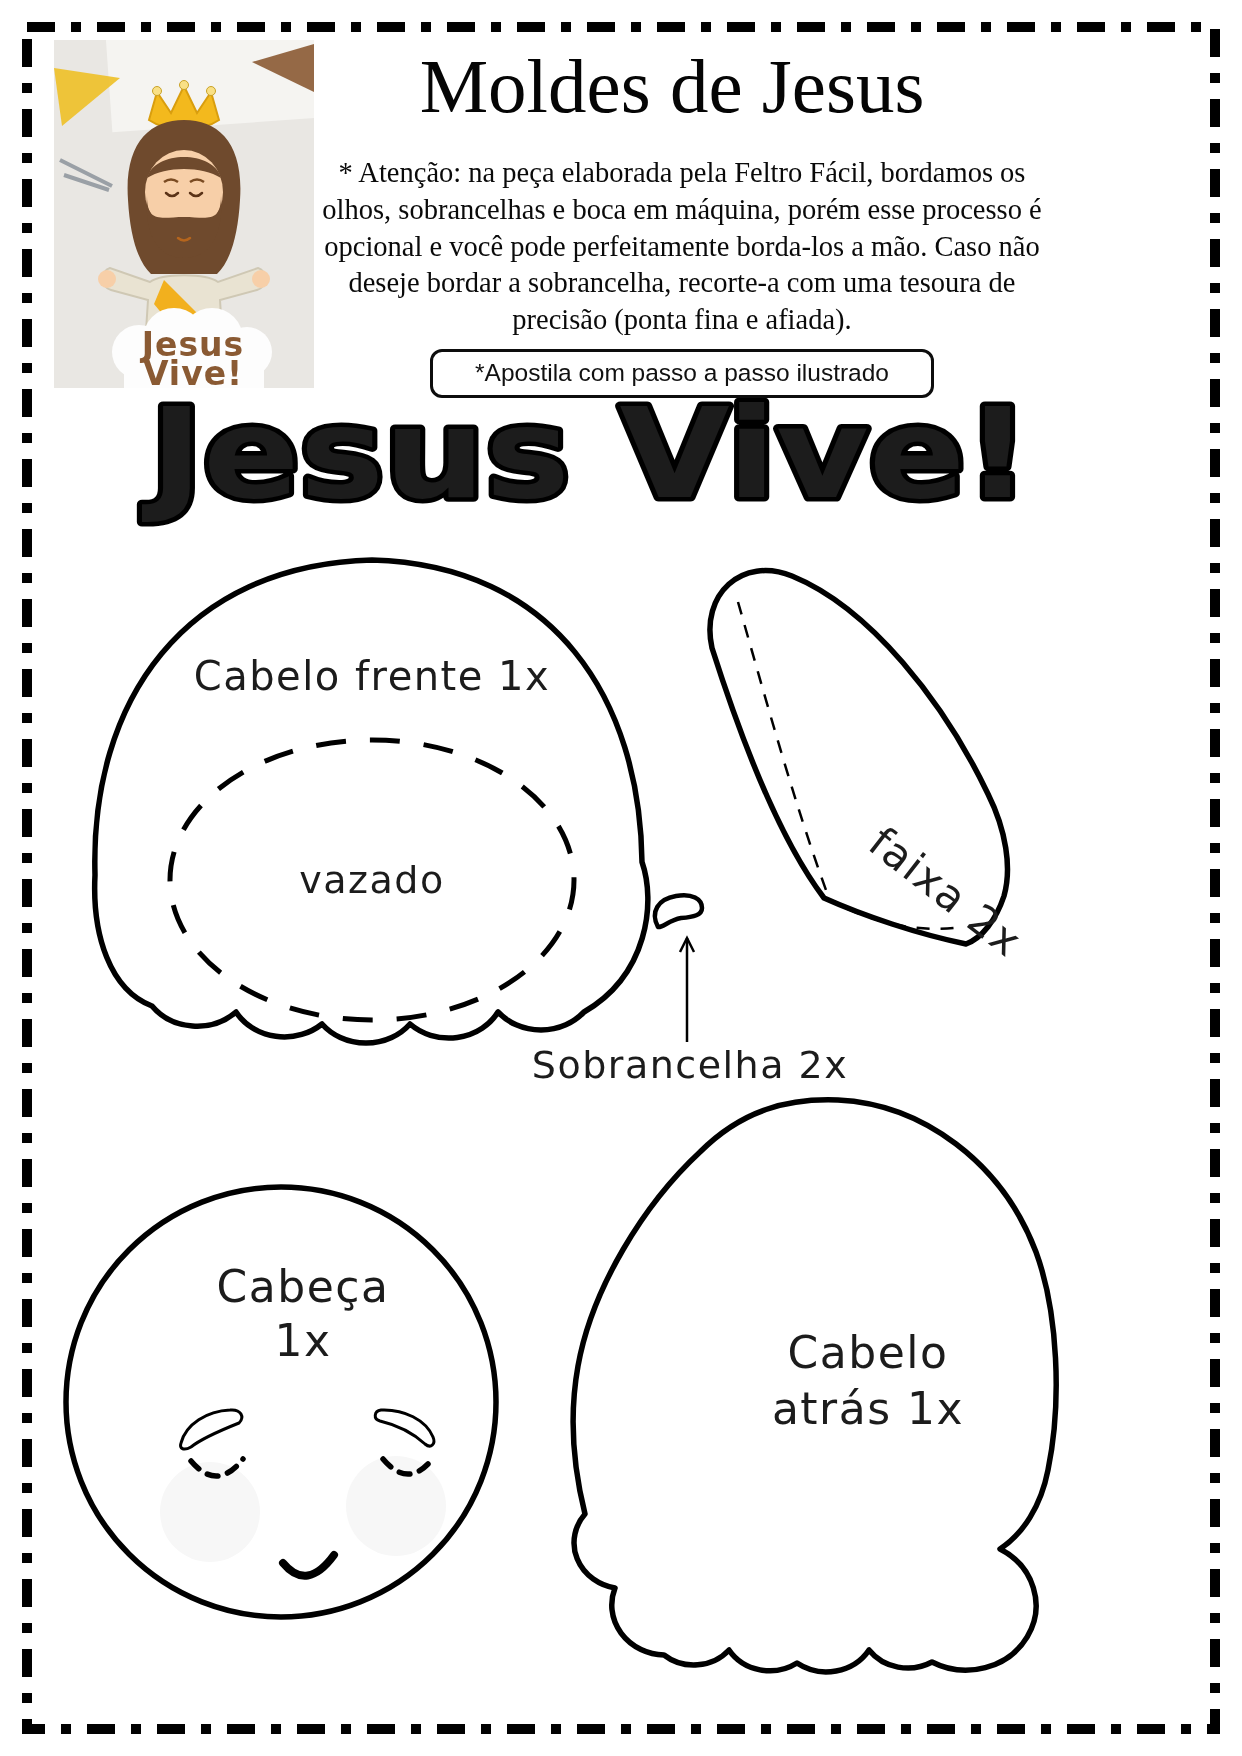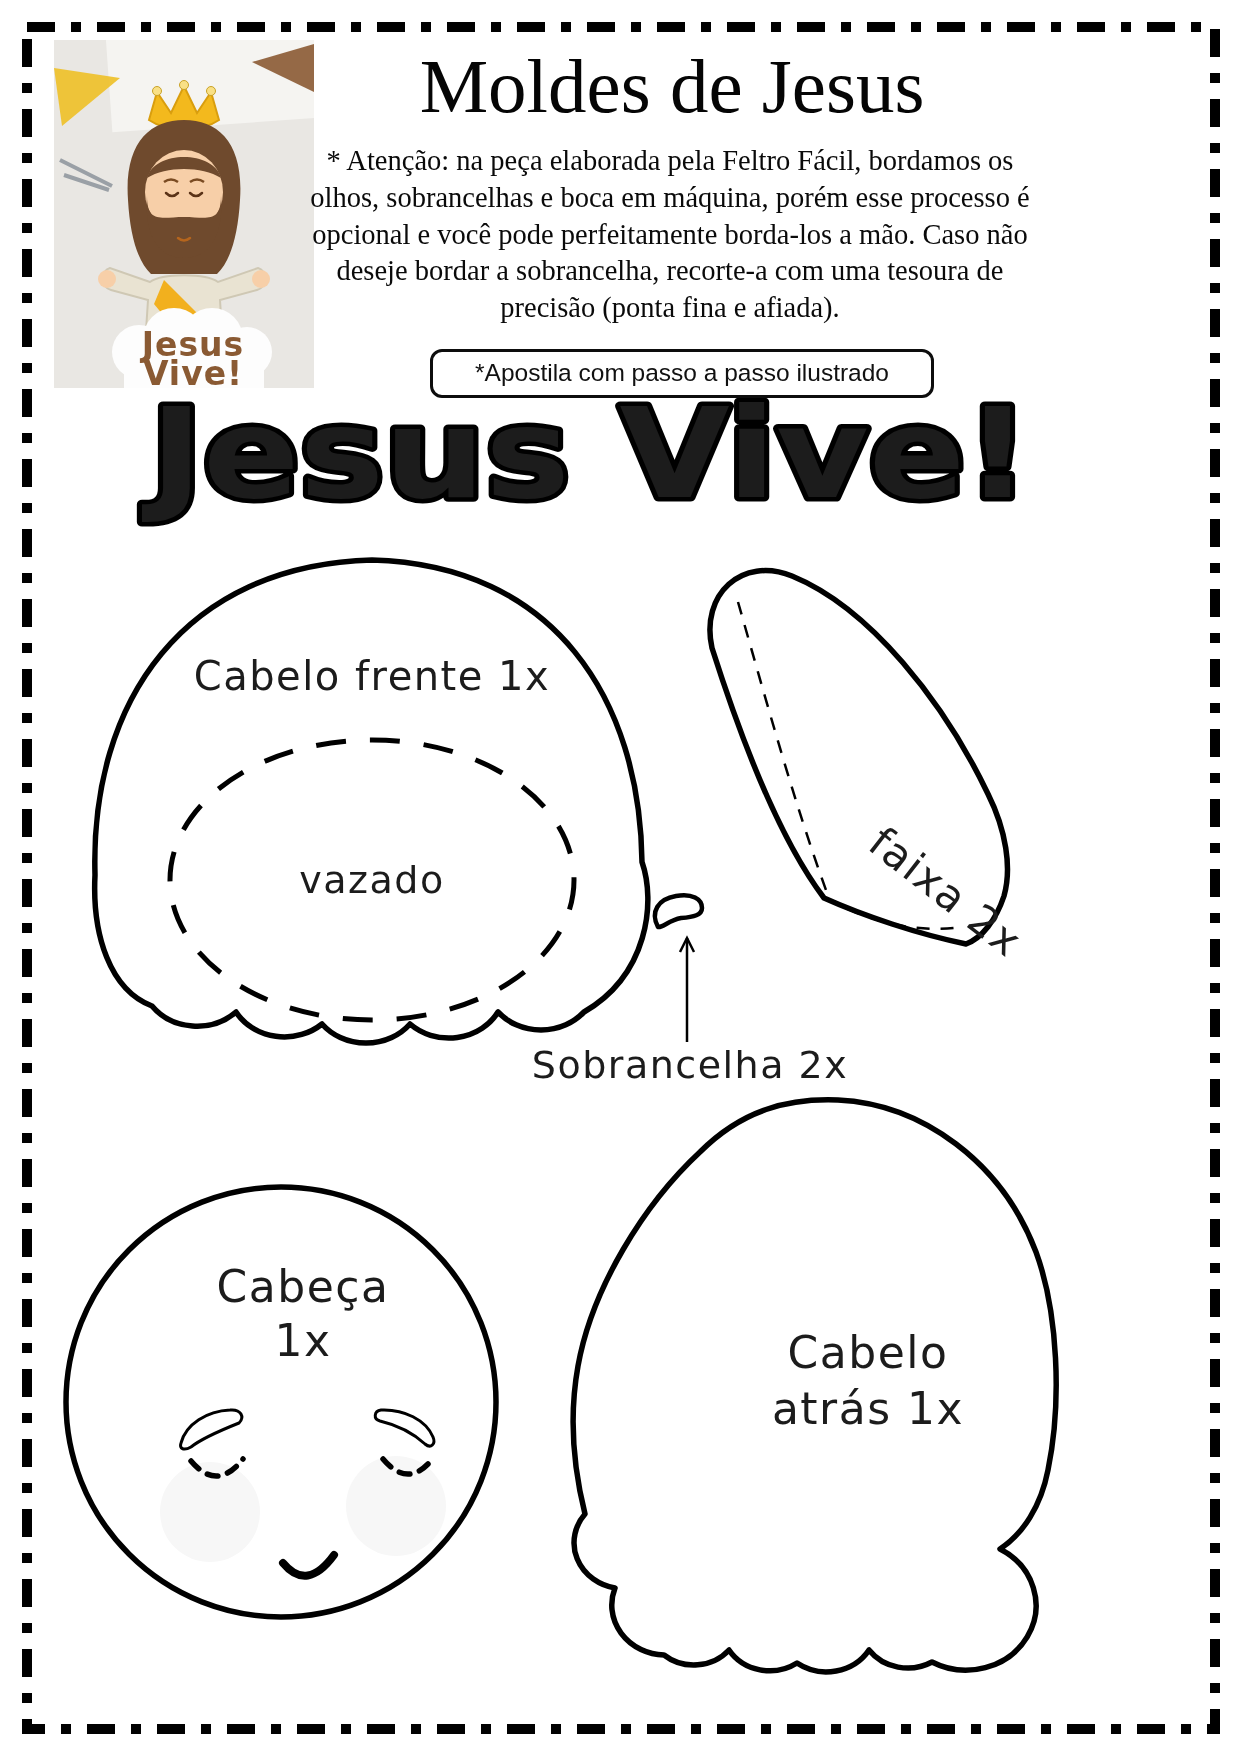--- a/index.html
+++ b/index.html
@@ -161,19 +161,19 @@
         <circle cx="193" cy="312" r="25" fill="#fdfdfd"></circle>
         <rect x="70" y="300" width="140" height="48" fill="#fdfdfd"></rect>
       </g>
       <text x="139" y="316" font-size="33" font-weight="bold" text-anchor="middle" fill="#8a5a33" font-family="DejaVu Sans, sans-serif" letter-spacing="1">Jesus</text>
       <text x="139" y="345" font-size="33" font-weight="bold" text-anchor="middle" fill="#8a5a33" font-family="DejaVu Sans, sans-serif" letter-spacing="1">Vive!</text>
     </svg>
   </div>
 
   <h1 class="page-title" style="margin:2px;">Moldes de Jesus</h1>
 
-  <p class="attention-note" style="margin:0;">* Atenção: na peça elaborada pela Feltro Fácil, bordamos os olhos, sobrancelhas e boca em máquina, porém esse processo é opcional e você pode perfeitamente borda-los a mão. Caso não deseje bordar a sobrancelha, recorte-a com uma tesoura de precisão (ponta fina e afiada).</p>
+  <p class="attention-note" style="margin:12px;">* Atenção: na peça elaborada pela Feltro Fácil, bordamos os olhos, sobrancelhas e boca em máquina, porém esse processo é opcional e você pode perfeitamente borda-los a mão. Caso não deseje bordar a sobrancelha, recorte-a com uma tesoura de precisão (ponta fina e afiada).</p>
 
   <div class="info-box">
     <div>*Apostila com passo a passo ilustrado</div>
   </div>
 
 </div>
 
 </body></html>

